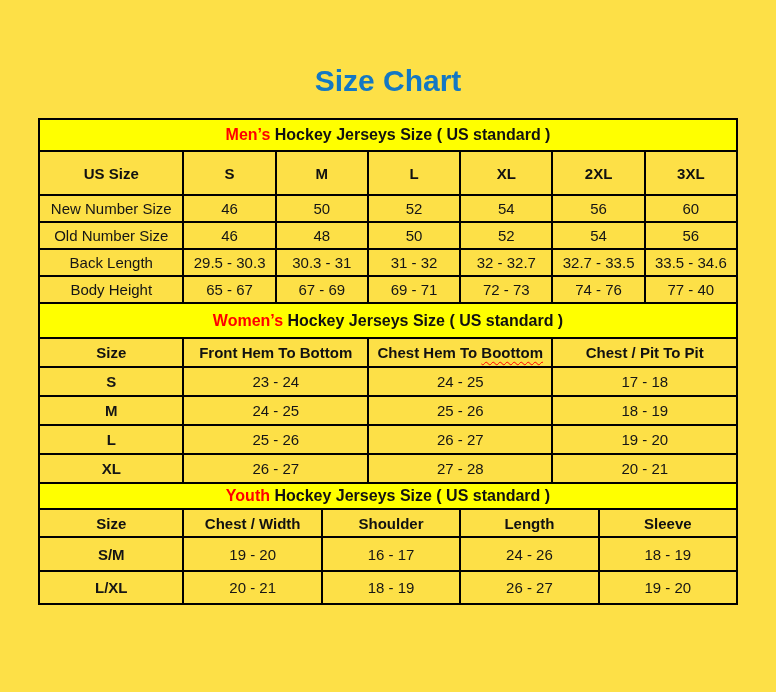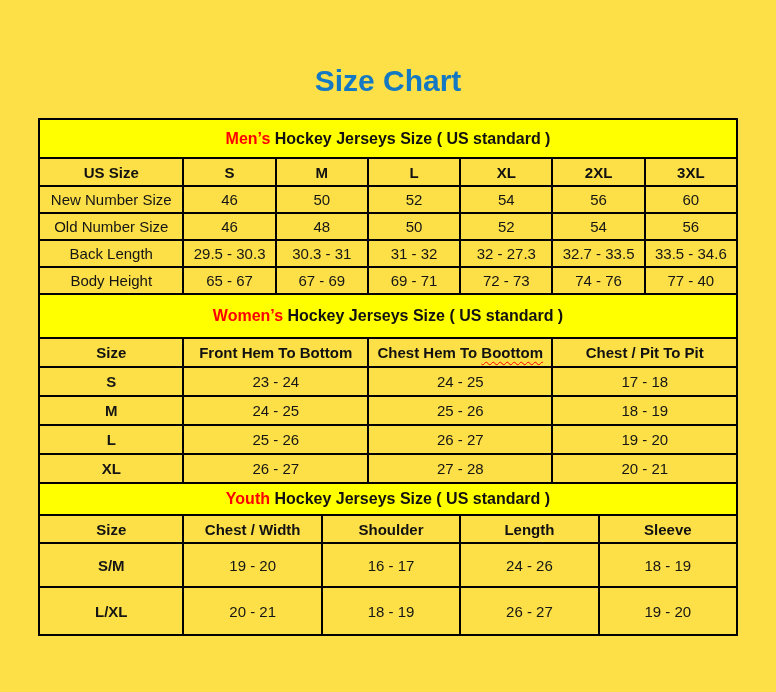--- a/index.html
+++ b/index.html
@@ -56,30 +56,30 @@
   .hl { color: #ff0000; }
   .misspell {
     text-decoration-line: underline;
     text-decoration-style: wavy;
     text-decoration-color: #ff0000;
     text-decoration-thickness: 1px;
     text-underline-offset: 3px;
     text-align: center;
   }
   
-  .tbl0 .banner-row { height: 39px; }
-  .tbl0 .header-row { height: 28px; }
+  .tbl0 .banner-row { height: 32px; }
+  .tbl0 .header-row { height: 44px; }
   .tbl0 .data-row   { height: 27px; }
-  .tbl1 .banner-row { height: 44px; padding-left: 24px; }
+  .tbl1 .banner-row { height: 35px; padding-left: 24px; }
   .tbl1 .header-row { height: 29px; }
   .tbl1 .data-row   { height: 29px; }
-  .tbl2 .banner-row { height: 32px; }
+  .tbl2 .banner-row { height: 26px; }
   .tbl2 .header-row { height: 28px; }
-  .tbl2 .data-row   { height: 44px; }
-  .tbl2 .data-row:last-child { height: 48px; }
+  .tbl2 .data-row   { height: 34px; }
+  .tbl2 .data-row:last-child { height: 33px; }
   
   .tbl1 .row-label, .tbl2 .row-label { font-weight: bold; }
   .tbl0 .row-label { font-weight: normal; }
 </style>
 </head>
 <body>
 
 <div class="page">
   <h1 class="page-title">Size Chart</h1>
   <div class="tables-wrap">
@@ -122,21 +122,21 @@
             <td>50</td>
             <td>52</td>
             <td>54</td>
             <td>56</td>
           </tr>
           <tr class="data-row">
             <td class="row-label">Back Length</td>
             <td>29.5 - 30.3</td>
             <td>30.3 - 31</td>
             <td>31 - 32</td>
-            <td>32 - 27.3</td>
+            <td>32 - 32.7</td>
             <td>32.7 - 33.5</td>
             <td>33.5 - 34.6</td>
           </tr>
           <tr class="data-row">
             <td class="row-label">Body Height</td>
             <td>65 - 67</td>
             <td>67 - 69</td>
             <td>69 - 71</td>
             <td>72 - 73</td>
             <td>74 - 76</td>

